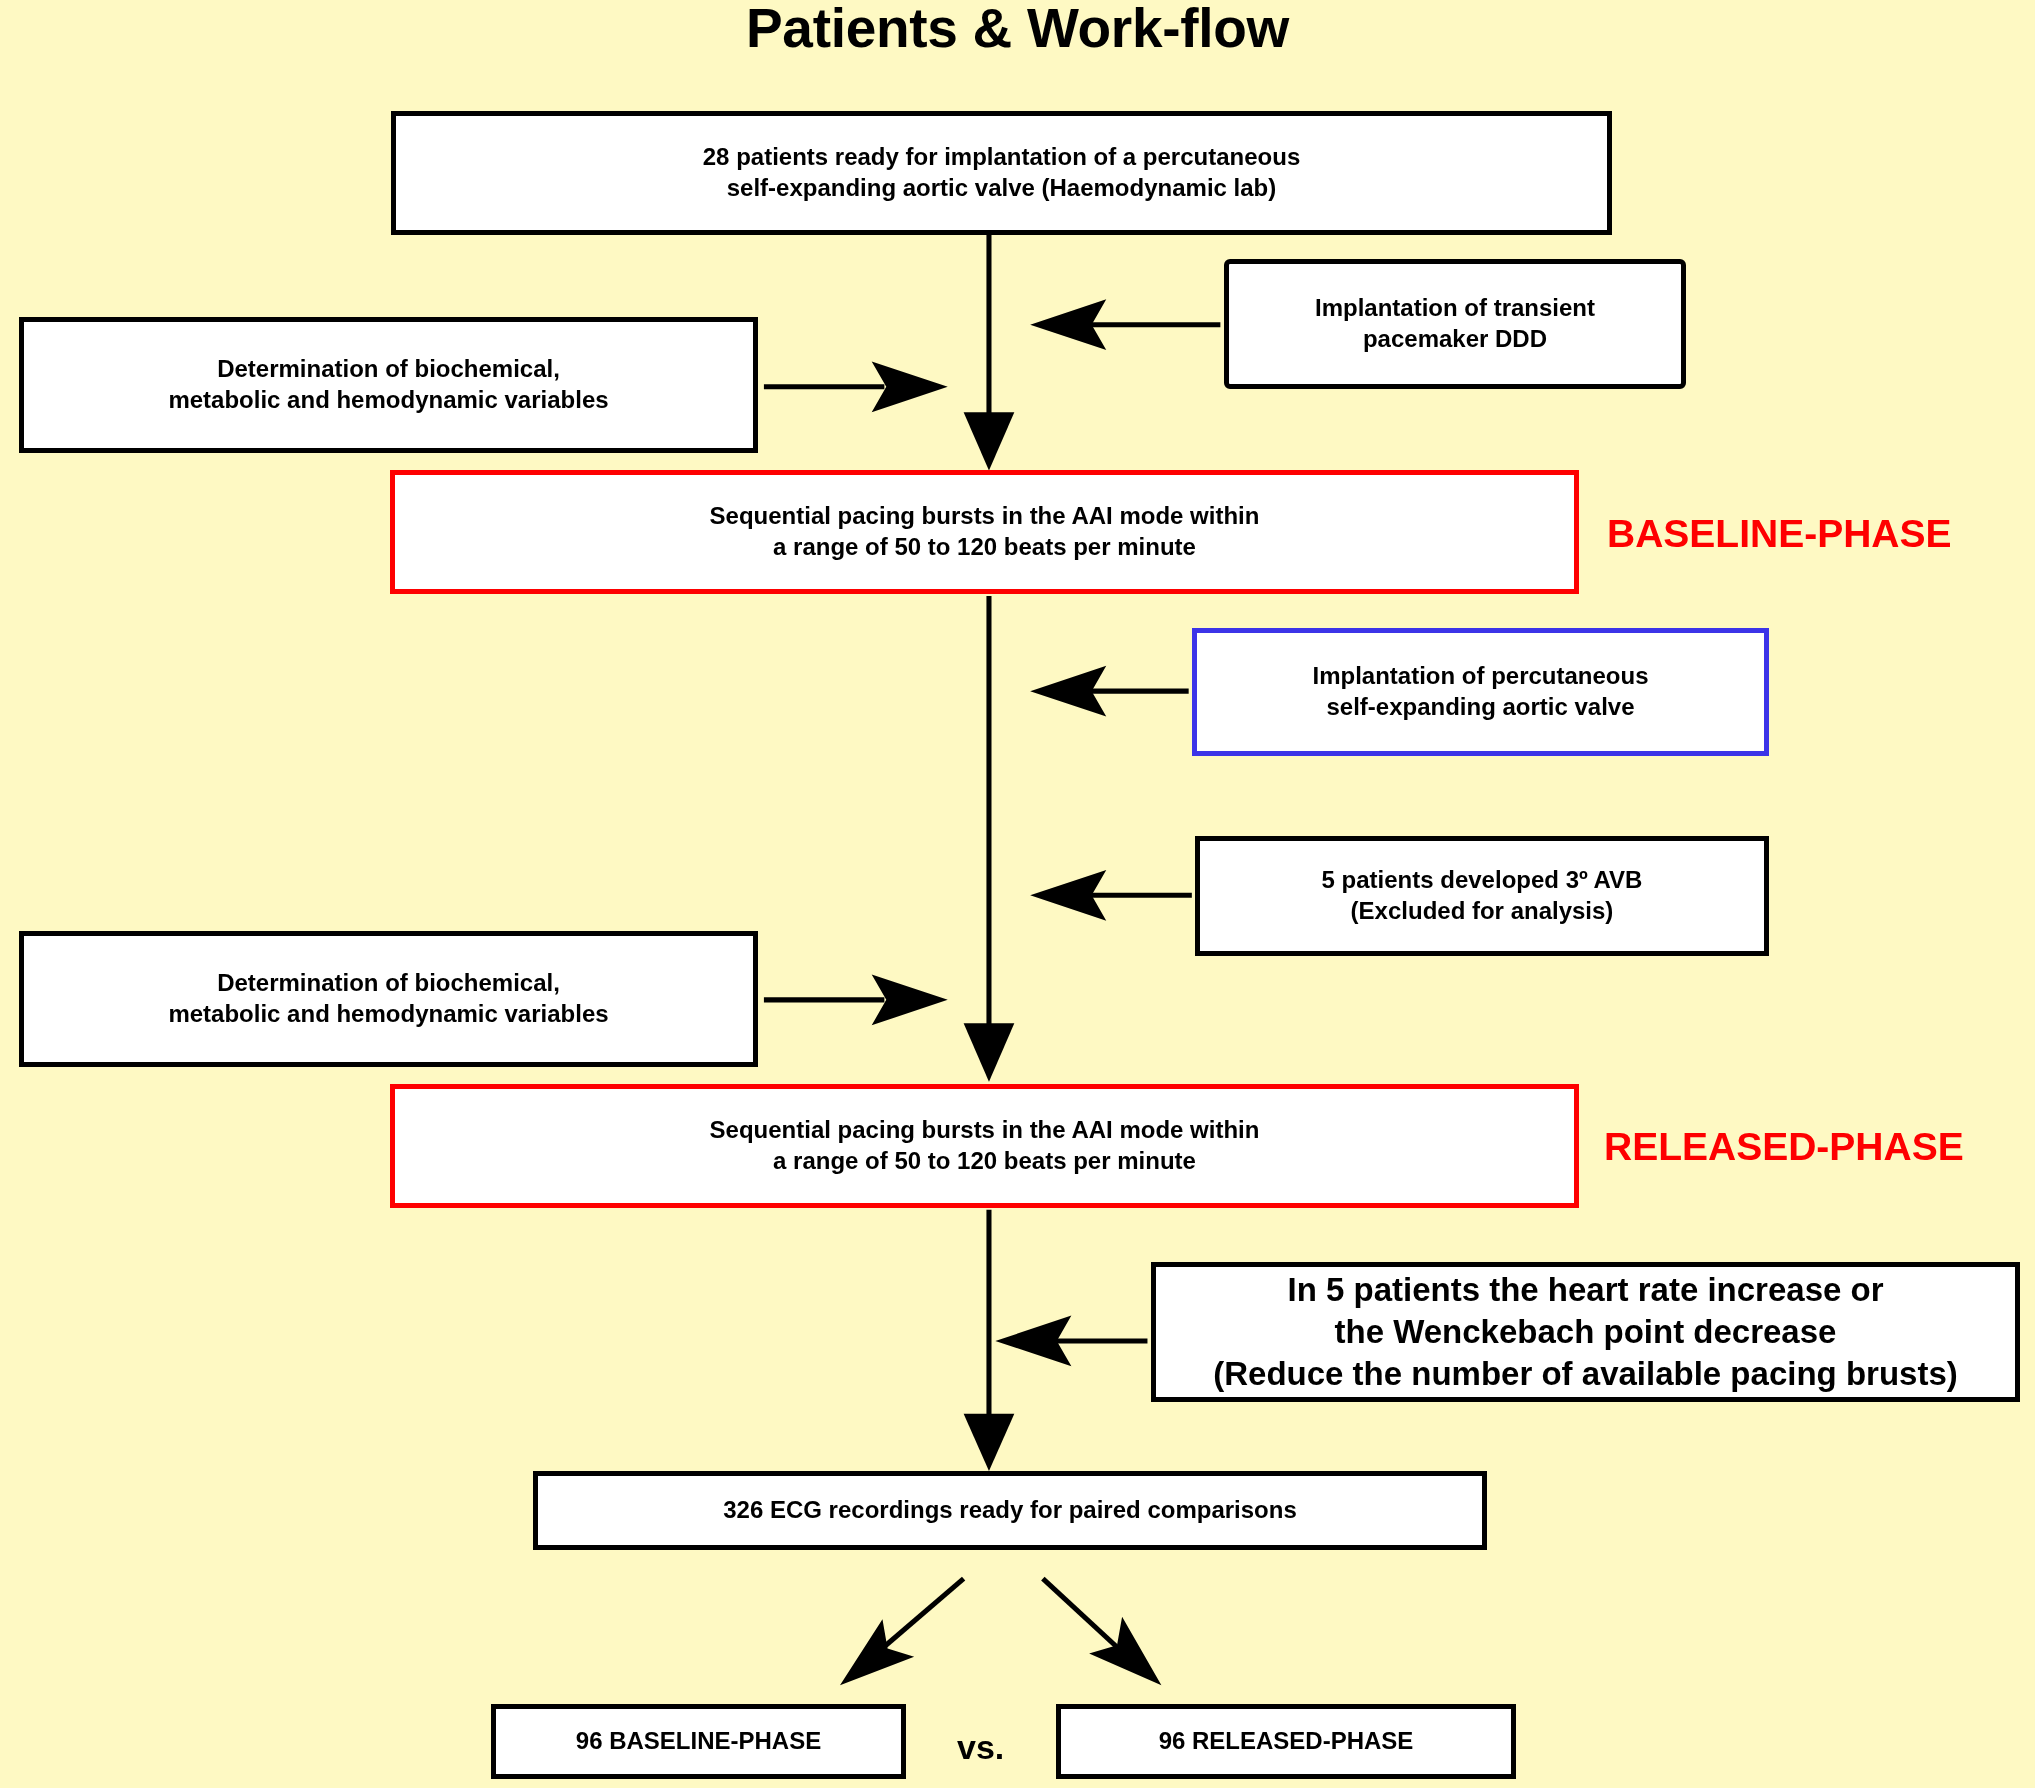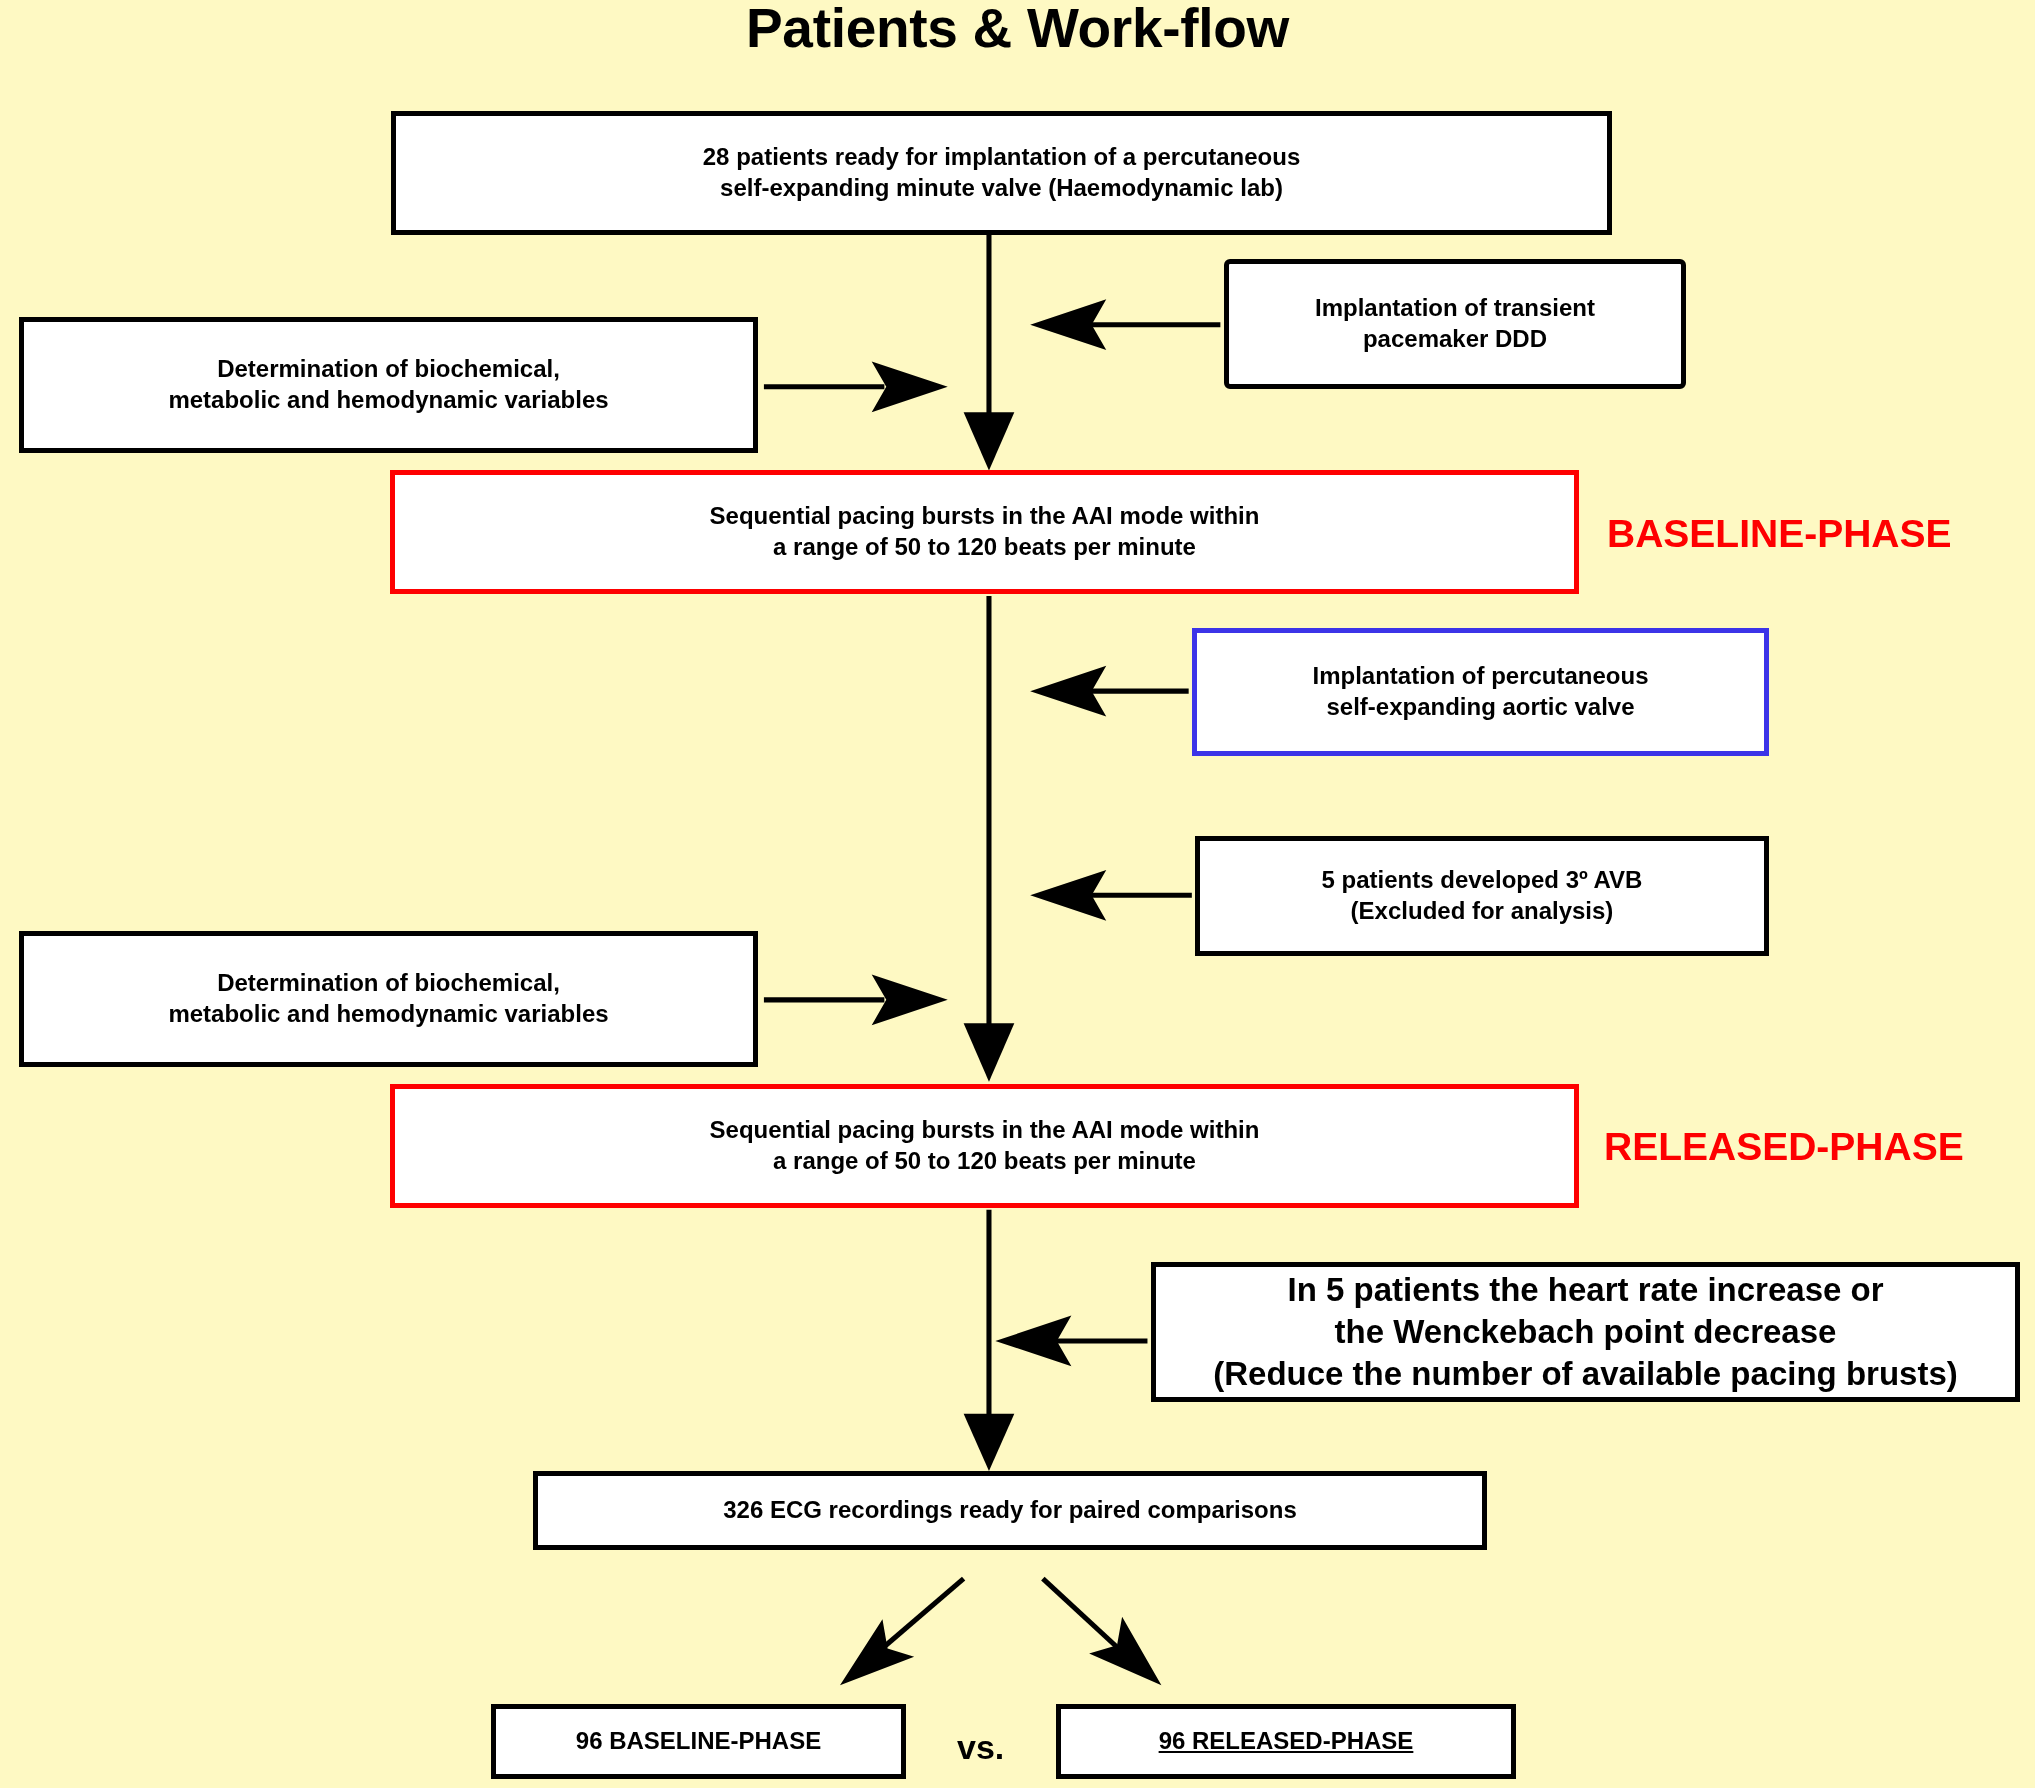--- a/index.html
+++ b/index.html
@@ -123,21 +123,21 @@
     <line class="ln" x1="1520" y1="2490" x2="1380" y2="2610" stroke-width="8"></line>
     <path class="hd" d="M 1325 2658 L 1392 2554 L 1400 2600 L 1442 2613 Z"></path>
 
     <line class="ln" x1="1645" y1="2490" x2="1775" y2="2610" stroke-width="8"></line>
     <path class="hd" d="M 1832 2658 L 1718 2608 L 1762 2595 L 1770 2550 Z"></path>
   </svg>
 
   <div class="box" style="left:391px; top:111px; width:1221px; height:124px;">
     <div>
       <span>28 patients ready for implantation of a percutaneous</span><br>
-      <span>self-expanding minute valve (Haemodynamic lab)</span>
+      <span>self-expanding aortic valve (Haemodynamic lab)</span>
     </div>
   </div>
 
   <div class="box" style="left:1224px; top:259px; width:462px; height:130px;border-radius:6px;">
     <div>
       <span>Implantation of transient</span><br>
       <span>pacemaker DDD</span>
     </div>
   </div>
 
@@ -202,20 +202,20 @@
   </div>
 
   <div class="box" style="left:491px; top:1704px; width:415px; height:75px;">
     <div>
       <span>96 BASELINE-PHASE</span>
     </div>
   </div>
 
   <div class="vs-label" style="left:957px; top:1730px;">vs.</div>
 
-  <div class="box" style="left:1056px; top:1704px; width:460px; height:75px;text-decoration:underline;">
+  <div class="box" style="left:1056px; top:1704px; width:460px; height:75px;">
     <div>
       <span>96 RELEASED-PHASE</span>
     </div>
   </div>
 
 </div>
 
 
 </body></html>

